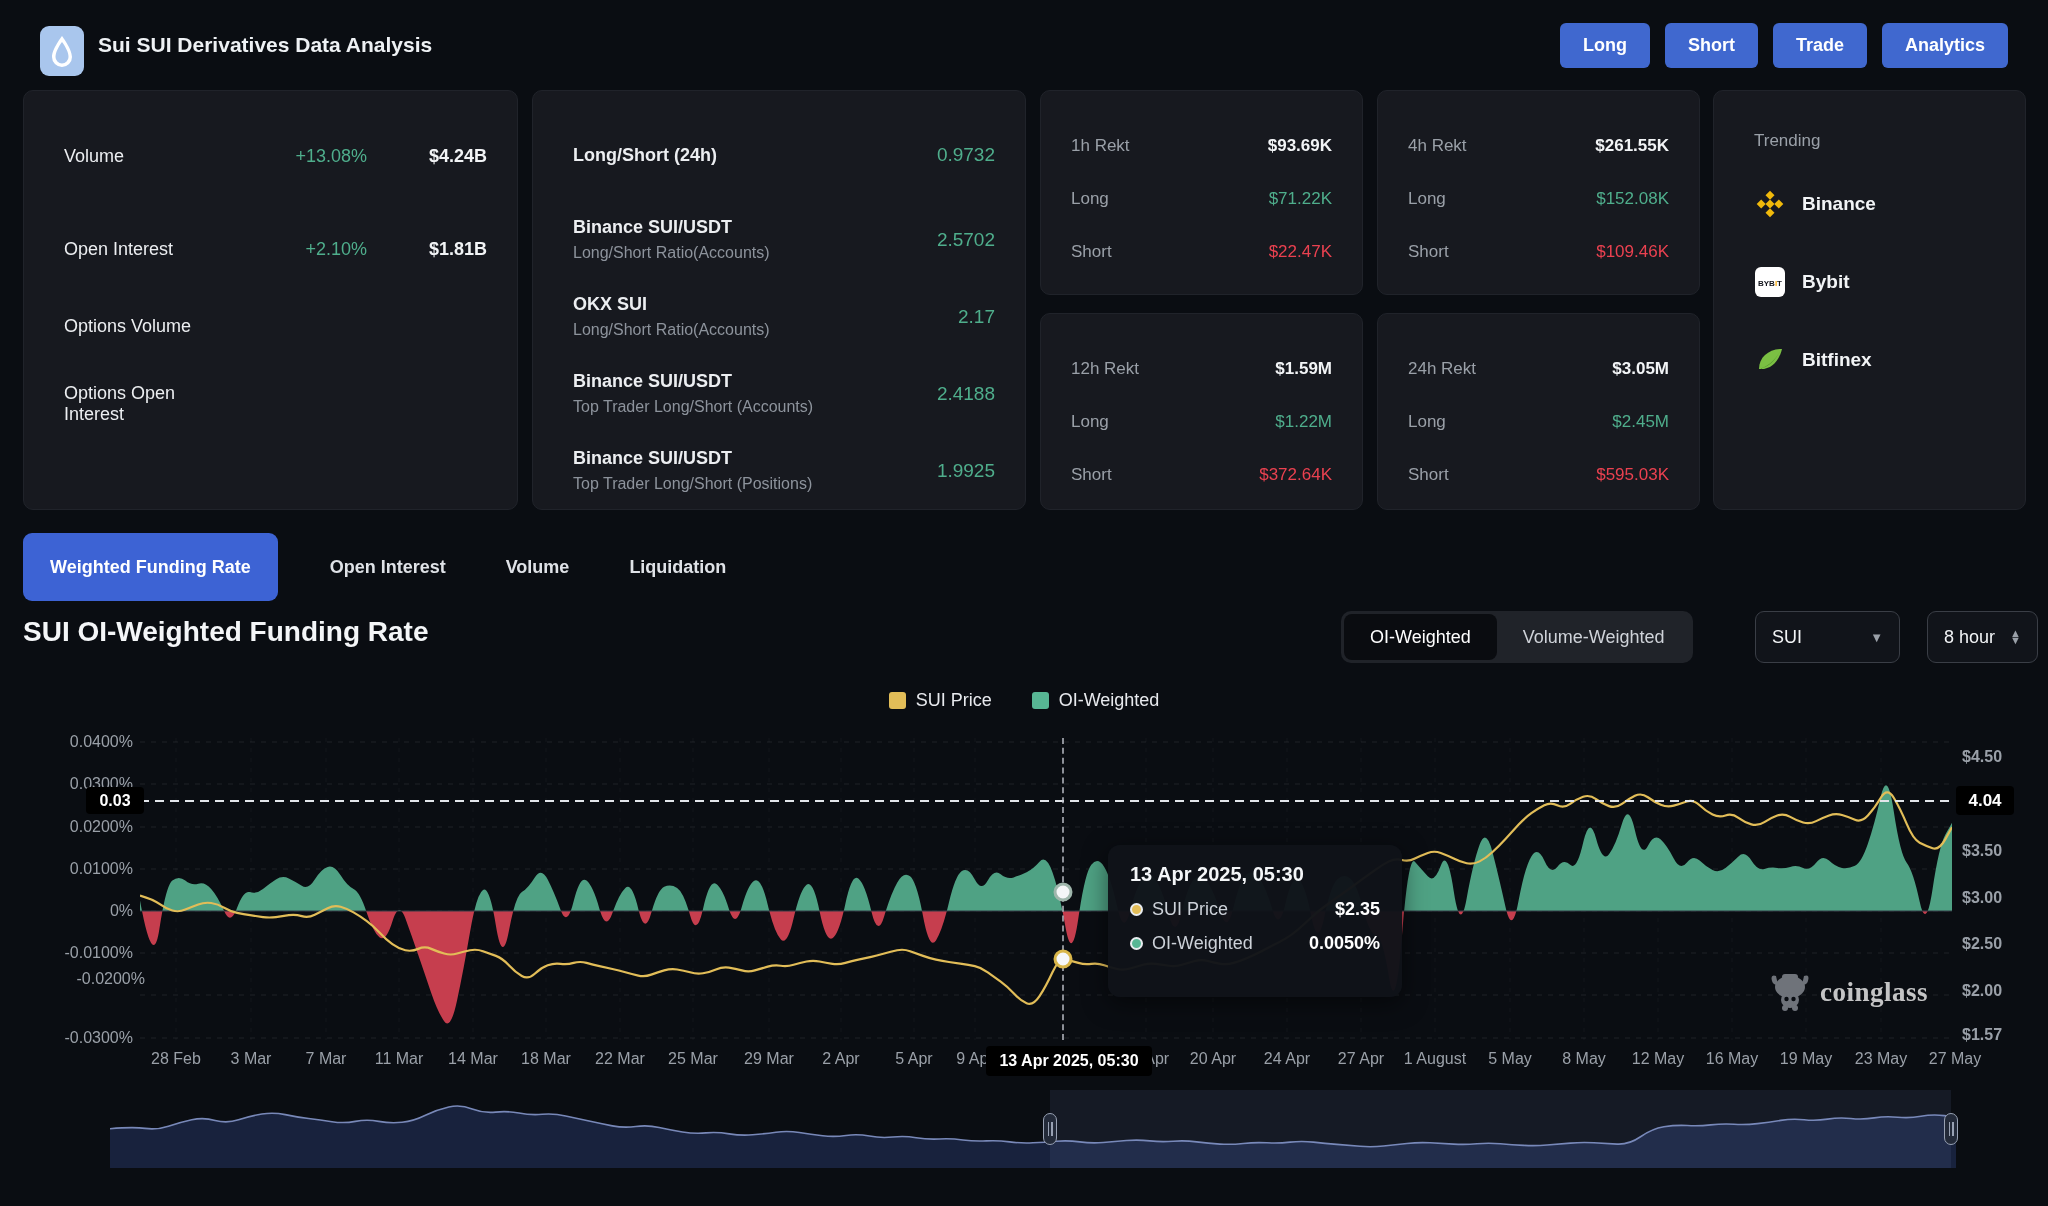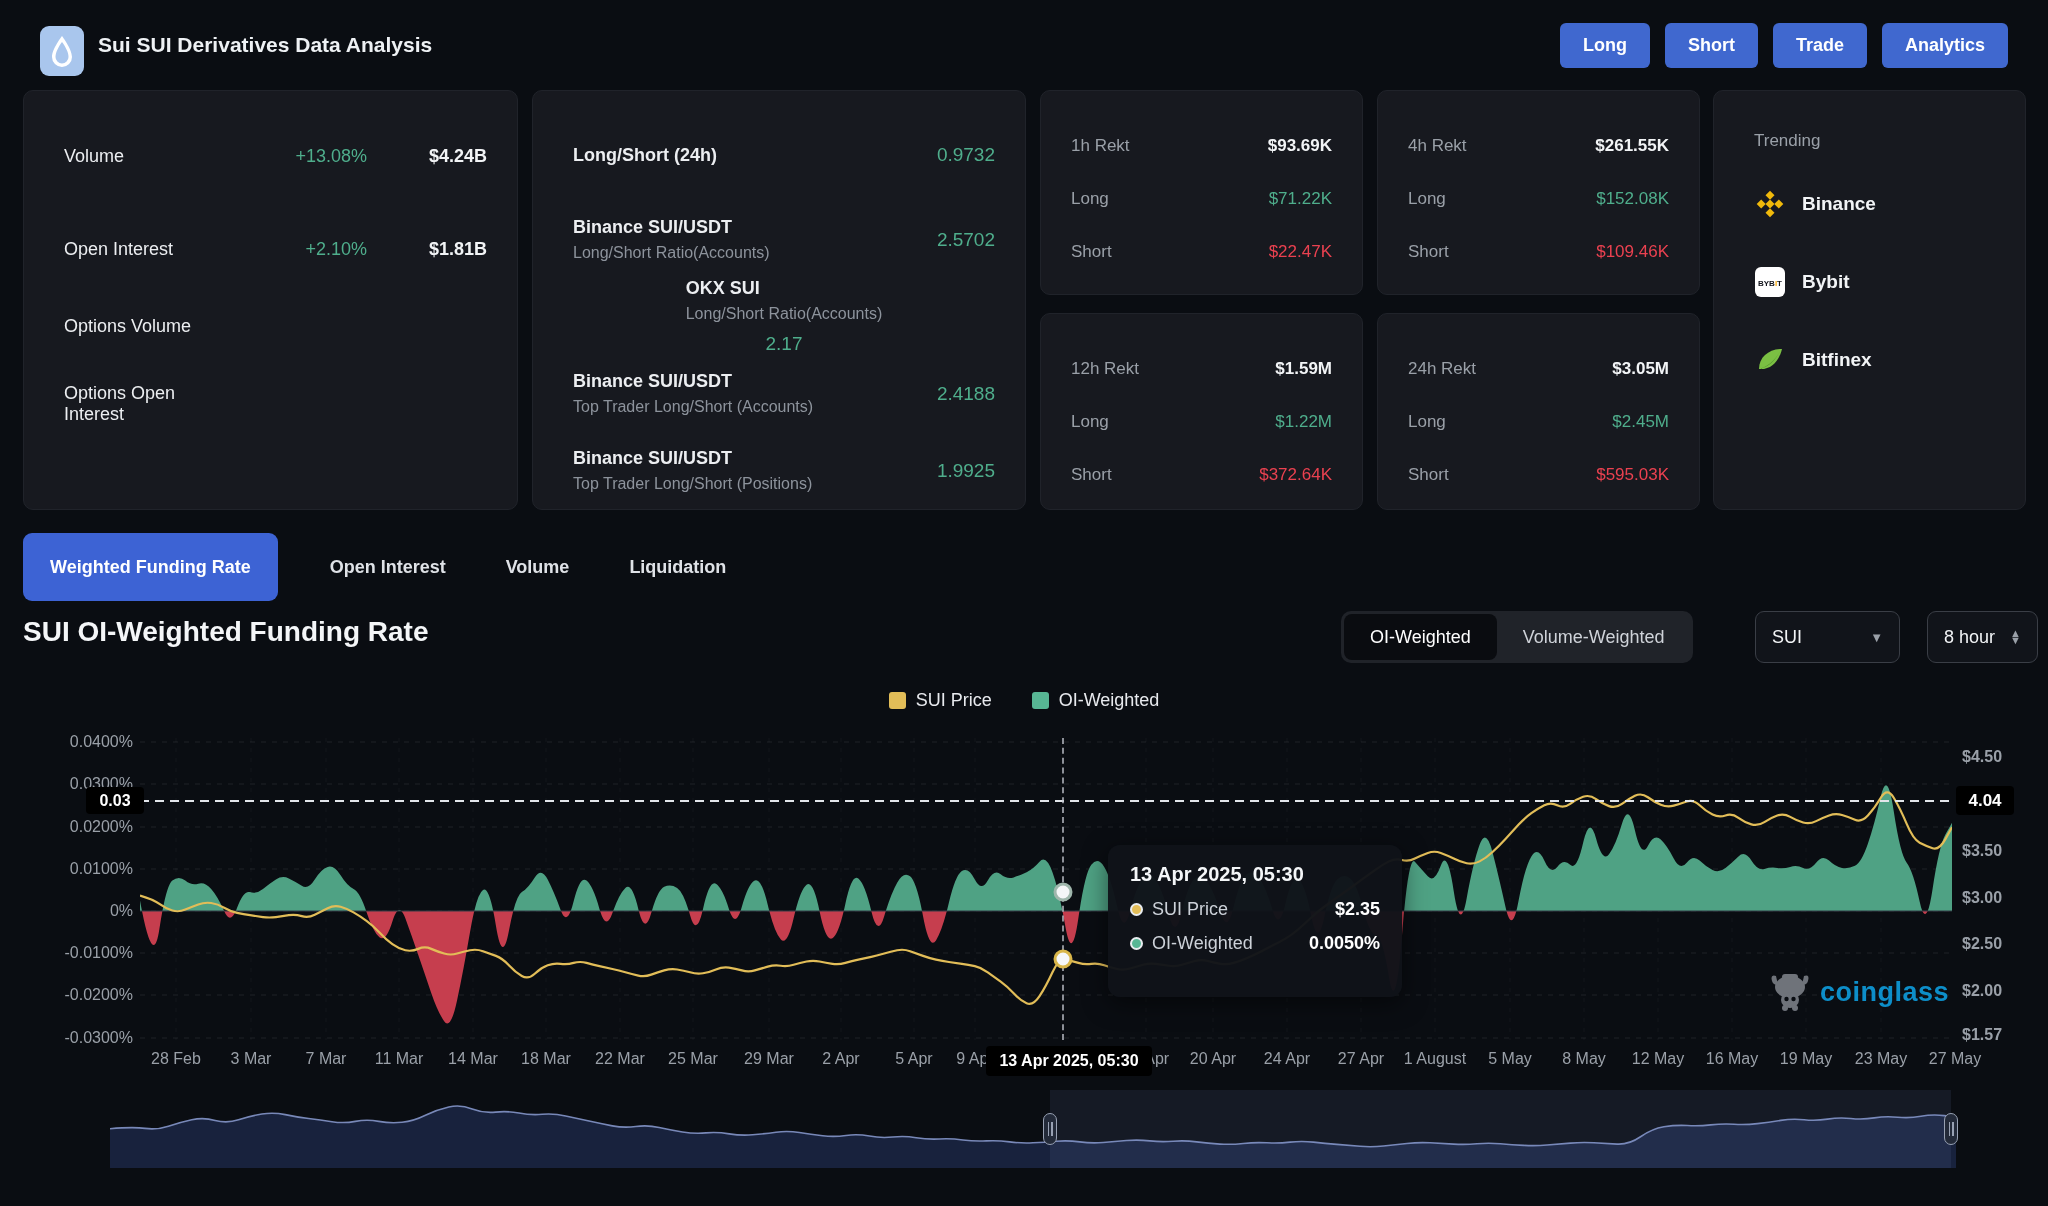--- a/index.html
+++ b/index.html
@@ -64,21 +64,21 @@
   .xpill{position:absolute;left:986px;top:2px;width:166px;height:30px;background:#000;border-radius:4px;color:#fff;font-size:16px;font-weight:bold;display:flex;align-items:center;justify-content:center;z-index:5;}
   
   .tooltip{position:absolute;left:1108px;top:845px;width:294px;height:152px;background:rgba(16,19,25,0.97);border-radius:12px;box-shadow:0 6px 24px rgba(0,0,0,0.5);padding:18px 22px;box-sizing:border-box;z-index:6;}
   .tt-head{font-size:20px;font-weight:bold;color:#f4f6f8;}
   .tt-row{display:flex;align-items:center;margin-top:13px;}
   .tt-dot{width:13px;height:13px;border-radius:50%;border:2px solid #e8ecef;box-sizing:border-box;margin-right:9px;flex:none;}
   .tt-lb{font-size:18px;color:#ccd1d8;flex:1;}
   .tt-val{font-size:18px;font-weight:bold;color:#fff;}
   
   .watermark{position:absolute;left:1768px;top:972px;display:flex;align-items:center;gap:8px;opacity:0.85;z-index:4;}
-  .wm-text{font-size:27px;font-weight:bold;color:#0ea5e9;letter-spacing:0.5px;}
+  .wm-text{font-size:27px;font-weight:bold;color:#e5e5e5;letter-spacing:0.5px;font-family:Liberation Serif, serif;}
   
   .nav{position:absolute;left:110px;top:1090px;width:1846px;height:78px;}
   .nav-sel{position:absolute;top:0;height:78px;background:rgba(130,150,210,0.10);}
   .nav-handle{position:absolute;top:23px;width:14px;height:32px;border-radius:7px;background:#232a39;border:1px solid #98a1b3;box-sizing:border-box;display:flex;align-items:center;justify-content:center;gap:2px;cursor:ew-resize;z-index:3;}
   .nav-handle i{display:block;width:1.5px;height:14px;background:#98a1b3;}
 </style>
 </head>
 <body>
 
 <div class="header">
@@ -129,21 +129,21 @@
         </div>
         <div class="ratio-val">0.9732</div>
       </div>
       <div class="ratio-row" style="height: 77px;">
         <div class="ratio-labels">
           <div class="ratio-main">Binance SUI/USDT</div>
           <div class="ratio-sub">Long/Short Ratio(Accounts)</div>
         </div>
         <div class="ratio-val">2.5702</div>
       </div>
-      <div class="ratio-row" style="height: 77px; flex-direction: column;">
+      <div class="ratio-row" style="height: 77px;">
         <div class="ratio-labels">
           <div class="ratio-main">OKX SUI</div>
           <div class="ratio-sub">Long/Short Ratio(Accounts)</div>
         </div>
         <div class="ratio-val">2.17</div>
       </div>
       <div class="ratio-row" style="height: 77px;">
         <div class="ratio-labels">
           <div class="ratio-main">Binance SUI/USDT</div>
           <div class="ratio-sub">Top Trader Long/Short (Accounts)</div>
@@ -339,21 +339,21 @@
       <line x1="0" y1="173" x2="1812" y2="173" stroke="#333a44" stroke-width="1"></line>
       <path d="M0 157.528 Q12.942857142857143 161.272 19.414285714285715 165.952 Q25.885714285714286 170.632 32.35714285714286 172.50400000000002 Q38.82857142857143 174.376 45.3 171.56799999999998 Q51.77142857142857 168.76 58.24285714285714 166.42 Q64.71428571428571 164.07999999999998 71.18571428571428 165.01599999999996 Q77.65714285714286 165.95199999999997 84.12857142857143 169.69599999999997 Q90.60000000000001 173.43999999999997 97.07142857142858 174.844 Q103.54285714285714 176.24800000000002 110.0142857142857 177.18400000000003 Q116.48571428571428 178.12 122.95714285714286 179.056 Q129.42857142857142 179.99200000000002 135.89999999999998 179.056 Q142.37142857142857 178.12 148.84285714285716 177.18400000000003 Q155.31428571428572 176.24800000000002 161.78571428571428 178.12 Q168.25714285714287 179.99200000000002 174.72857142857146 176.716 Q181.20000000000002 173.43999999999997 187.67142857142858 170.164 Q194.14285714285714 166.888 200.6142857142857 168.76 Q207.0857142857143 170.632 213.55714285714288 174.376 Q220.02857142857144 178.12 226.5 182.79999999999998 Q232.97142857142856 187.47999999999996 239.44285714285712 194.5 Q245.91428571428568 201.52 252.38571428571424 206.2 Q258.85714285714283 210.87999999999997 265.3285714285714 212.284 Q271.8 213.688 278.2714285714286 210.88 Q284.74285714285713 208.072 291.2142857142857 210.88 Q297.6857142857143 213.688 304.15714285714284 215.56 Q310.62857142857143 217.432 317.1 215.56 Q323.57142857142856 213.688 330.04285714285714 212.284 Q336.51428571428573 210.87999999999997 342.98571428571427 213.21999999999997 Q349.45714285714286 215.56 355.92857142857144 217.89999999999998 Q362.40000000000003 220.23999999999998 368.8714285714286 227.26 Q375.34285714285716 234.27999999999997 381.8142857142857 238.02399999999997 Q388.2857142857143 241.76799999999997 394.75714285714287 235.68399999999997 Q401.2285714285714 229.6 407.7 227.26 Q414.1714285714286 224.92000000000002 420.6428571428571 225.856 Q427.1142857142857 226.792 433.5857142857143 224.92000000000002 Q440.0571428571429 223.048 446.52857142857147 224.92000000000002 Q453 226.792 459.47142857142853 228.196 Q465.9428571428571 229.6 472.4142857142857 231.00399999999996 Q478.8857142857143 232.40799999999996 485.35714285714283 234.27999999999997 Q491.82857142857137 236.15199999999996 498.29999999999995 237.55599999999998 Q504.7714285714286 238.96 511.24285714285713 236.62 Q517.7142857142857 234.27999999999997 524.1857142857143 232.40799999999996 Q530.6571428571428 230.53599999999997 537.1285714285714 231.47199999999998 Q543.6 232.40799999999996 550.0714285714287 234.27999999999997 Q556.5428571428572 236.15199999999996 563.0142857142857 235.21599999999995 Q569.4857142857143 234.27999999999997 575.9571428571428 231.47199999999998 Q582.4285714285714 228.66400000000002 588.9000000000001 229.6 Q595.3714285714286 230.53599999999997 601.8428571428572 232.40799999999996 Q608.3142857142857 234.27999999999997 614.7857142857142 232.40799999999996 Q621.2571428571429 230.53599999999997 627.7285714285714 228.664 Q634.1999999999999 226.792 640.6714285714286 227.728 Q647.1428571428571 228.66400000000002 653.6142857142856 226.79200000000003 Q660.0857142857143 224.92000000000002 666.5571428571429 223.51600000000002 Q673.0285714285715 222.112 679.5 223.51600000000002 Q685.9714285714285 224.92000000000002 692.4428571428571 225.856 Q698.9142857142857 226.792 705.3857142857144 224.92000000000002 Q711.8571428571429 223.048 718.3285714285714 221.644 Q724.8000000000001 220.23999999999998 731.2714285714286 218.83599999999998 Q737.7428571428571 217.432 744.2142857142858 215.56 Q750.6857142857143 213.688 757.1571428571428 212.284 Q763.6285714285714 210.87999999999997 770.0999999999999 213.21999999999997 Q776.5714285714286 215.56 783.0428571428572 217.89999999999998 Q789.5142857142857 220.23999999999998 795.9857142857143 221.644 Q802.4571428571428 223.048 808.9285714285713 223.984 Q815.4 224.92000000000002 821.8714285714286 225.856 Q828.3428571428572 226.792 834.8142857142857 228.196 Q841.2857142857143 229.6 847.7571428571429 234.28 Q854.2285714285714 238.96 860.7 243.64 Q867.1714285714286 248.32 873.6428571428571 255.34 Q880.1142857142858 262.36 886.5857142857144 265.168 Q893.0571428571429 267.976 899.5285714285715 258.148 Q906 248.32 912.4714285714285 234.27999999999997 Q918.9428571428571 220.23999999999998 925.4142857142856 221.644 Q931.8857142857142 223.048 938.3571428571429 224.92000000000002 Q944.8285714285715 226.792 951.3000000000001 225.856 Q957.7714285714286 224.92000000000002 964.2428571428571 227.26 Q970.7142857142857 229.6 977.1857142857142 231.00399999999996 Q983.6571428571427 232.40799999999996 990.1285714285714 230.536 Q996.6000000000001 228.66400000000002 1003.0714285714287 226.79200000000003 Q1009.5428571428572 224.92000000000002 1016.0142857142857 225.856 Q1022.4857142857143 226.792 1028.9571428571428 227.728 Q1035.4285714285713 228.66400000000002 1041.9 226.79200000000003 Q1048.3714285714286 224.92000000000002 1054.8428571428572 223.048 Q1061.3142857142857 221.176 1067.7857142857142 223.048 Q1074.2571428571428 224.92000000000002 1080.7285714285713 225.856 Q1087.2 226.792 1093.6714285714286 224.92000000000002 Q1100.142857142857 223.048 1106.6142857142859 220.24 Q1113.0857142857144 217.432 1119.557142857143 214.15599999999998 Q1126.0285714285715 210.87999999999997 1132.5 207.60399999999998 Q1138.9714285714285 204.32799999999997 1145.442857142857 200.58399999999997 Q1151.9142857142856 196.83999999999997 1158.3857142857141 191.224 Q1164.857142857143 185.60799999999998 1171.3285714285714 179.52399999999997 Q1177.8 173.43999999999997 1184.2714285714287 168.76 Q1190.7428571428572 164.07999999999998 1197.2142857142858 159.39999999999998 Q1203.6857142857143 154.72 1210.1571428571428 150.04000000000002 Q1216.6285714285714 145.36 1223.1 140.68 Q1229.5714285714287 136 1236.0428571428572 131.32 Q1242.5142857142857 126.63999999999999 1248.9857142857143 123.36399999999999 Q1255.4571428571428 120.088 1261.9285714285713 121.96000000000001 Q1268.3999999999999 123.83200000000001 1274.8714285714286 120.55599999999998 Q1281.3428571428572 117.27999999999997 1287.8142857142857 114.93999999999998 Q1294.2857142857142 112.6 1300.7571428571428 114.93999999999998 Q1307.2285714285715 117.27999999999997 1313.7 120.55599999999998 Q1320.1714285714286 123.83200000000001 1326.6428571428573 125.23599999999999 Q1333.1142857142859 126.63999999999999 1339.5857142857144 123.36399999999999 Q1346.057142857143 120.088 1352.5285714285715 114.004 Q1359 107.92000000000002 1365.4714285714285 100.9 Q1371.942857142857 93.87999999999998 1378.4142857142856 86.85999999999999 Q1384.8857142857141 79.83999999999999 1391.3571428571427 75.16 Q1397.8285714285714 70.47999999999999 1404.3 67.20400000000001 Q1410.7714285714285 63.92800000000004 1417.2428571428572 67.20400000000001 Q1423.7142857142858 70.47999999999999 1430.1857142857143 65.8 Q1436.6571428571428 61.12000000000001 1443.1285714285714 58.78000000000002 Q1449.6000000000001 56.44000000000003 1456.0714285714287 61.12000000000002 Q1462.5428571428572 65.8 1469.0142857142857 68.13999999999999 Q1475.4857142857143 70.47999999999999 1481.9571428571428 65.8 Q1488.4285714285713 61.12000000000001 1494.9 57.844 Q1501.3714285714286 54.56799999999999 1507.8428571428572 59.24800000000002 Q1514.3142857142857 63.92800000000004 1520.7857142857142 66.73600000000002 Q1527.2571428571428 69.544 1533.7285714285713 67.672 Q1540.2 65.8 1546.6714285714286 63.46000000000001 Q1553.142857142857 61.12000000000001 1559.6142857142859 67.20400000000001 Q1566.0857142857144 73.28800000000001 1572.557142857143 76.564 Q1579.0285714285715 79.83999999999999 1585.5 77.5 Q1591.9714285714285 75.16 1598.442857142857 79.84 Q1604.9142857142856 84.52000000000001 1611.3857142857141 86.39200000000001 Q1617.857142857143 88.26400000000001 1624.3285714285714 84.05199999999999 Q1630.8 79.83999999999999 1637.2714285714287 77.5 Q1643.7428571428572 75.16 1650.2142857142858 78.904 Q1656.6857142857143 82.64800000000001 1663.1571428571428 84.52000000000001 Q1669.6285714285714 86.39200000000001 1676.1 83.116 Q1682.5714285714287 79.83999999999999 1689.0428571428572 77.5 Q1695.5142857142857 75.16 1701.9857142857143 77.03200000000001 Q1708.4571428571428 78.90400000000001 1714.9285714285713 81.71200000000002 Q1721.3999999999999 84.52000000000001 1727.8714285714286 77.5 Q1734.3428571428572 70.47999999999999 1740.8142857142857 59.71600000000001 Q1747.2857142857142 48.95200000000003 1753.7571428571428 59.71600000000001 Q1760.2285714285715 70.47999999999999 1766.7 85.92399999999998 Q1773.1714285714286 101.36799999999998 1779.6428571428573 104.644 Q1786.1142857142859 107.92000000000002 1792.5857142857144 110.26 Q1799.057142857143 112.6 1805.5285714285715 100.89999999999999 L1812 89.19999999999999" fill="none" stroke="#e2bd58" stroke-width="2.2"></path>
     </svg>
   <div id="yticks-l">
       <div class="ytick" style="top: 4px;">0.0400%</div>
       <div class="ytick" style="top: 46px;">0.0300%</div>
       <div class="ytick" style="top: 89px;">0.0200%</div>
       <div class="ytick" style="top: 131px;">0.0100%</div>
       <div class="ytick" style="top: 173px;">0%</div>
       <div class="ytick" style="top: 215px;">-0.0100%</div>
-      <div class="ytick" style="top: 257px;">-0.0200%</div>
+      <div class="ytick" style="top: 241px; padding-left: 12px;">-0.0200%</div>
       <div class="ytick" style="top: 300px;">-0.0300%</div>
     </div>
   <div id="yticks-r">
       <div class="ytick-r" style="top: 19px;">$4.50</div>
       <div class="ytick-r" style="top: 113px;">$3.50</div>
       <div class="ytick-r" style="top: 160px;">$3.00</div>
       <div class="ytick-r" style="top: 206px;">$2.50</div>
       <div class="ytick-r" style="top: 253px;">$2.00</div>
       <div class="ytick-r" style="top: 297px;">$1.57</div>
     </div>

